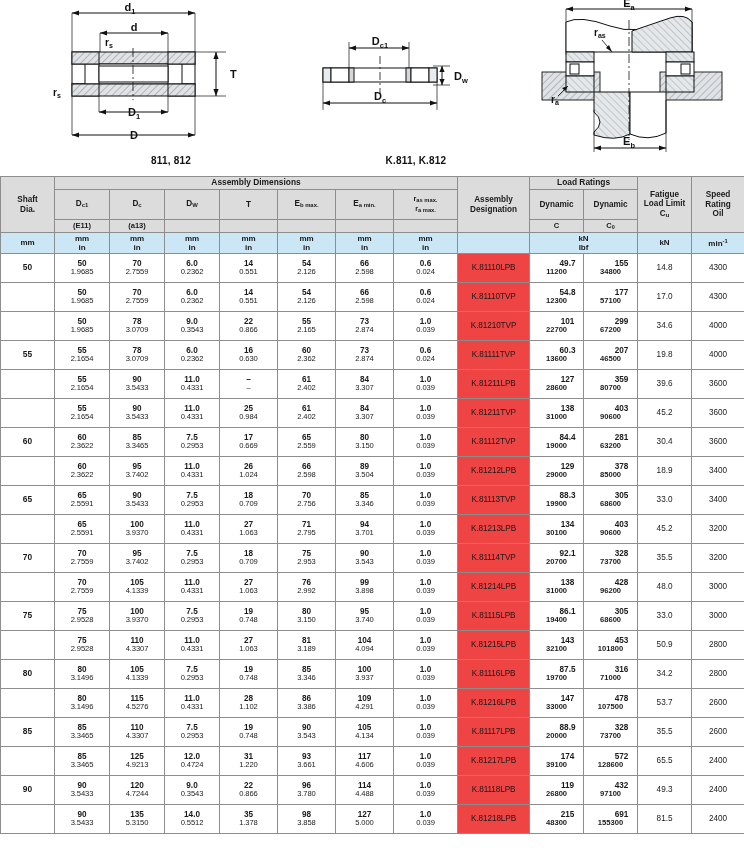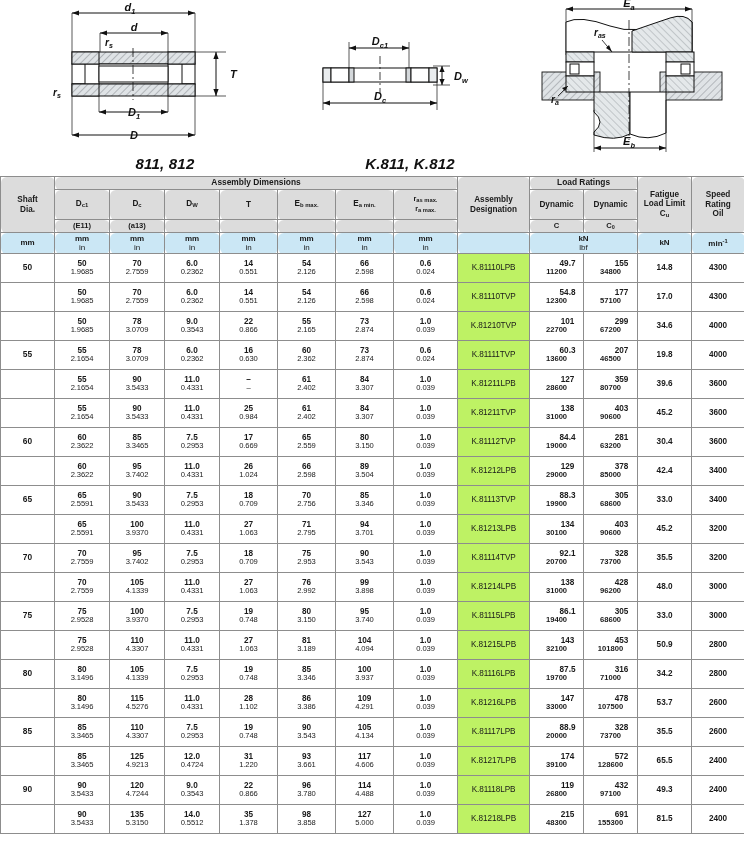--- a/index.html
+++ b/index.html
@@ -8,25 +8,25 @@
     width: 744px; height: 853px;
     background: #ffffff;
     font-family: "Liberation Sans", sans-serif;
     color: #1a1a1a;
     overflow: hidden;
   }
   #page { position: relative; width: 744px; height: 853px; }
 
   
   #diagrams { position: relative; width: 744px; height: 175px; }
-  .fig { position: absolute; top: 0; height: 191px; font-style: italic; }
+  .fig { position: absolute; top: 0; height: 191px; }
   .fig svg { display: block; }
   .fig-caption {
-    position: absolute; left: 4px; width: 100%;
-    text-align: center; font-size: 15px; font-weight: 700;
+    position: absolute; left: 10px; width: 100%;
+    text-align: center; font-size: 10px; font-weight: 700;
     letter-spacing: .2px; color: #111;
   }
   #fig1 { left: 30px;  width: 262px; }
   #fig2 { left: 292px; width: 228px; }
   #fig3 { left: 520px; width: 224px; }
 
   
   #tbl-wrap { position: absolute; top: 176px; left: 0; width: 744px; }
   table.spec {
     width: 744px; border-collapse: collapse;
@@ -34,46 +34,45 @@
     font-size: 8px;
   }
   table.spec th, table.spec td {
     border: 1px solid #8d8d8d;
     text-align: center; vertical-align: middle;
     padding: 0; line-height: 1.18;
   }
   thead th {
     background: #dcdcdc; font-weight: 700; color: #1a1a1a;
     font-size: 8.2px;
-    border-radius: 6px;
   }
   th.grouphdr { font-size: 8.4px; height: 13px; }
   th.colhdr   { height: 30px; }
   th.tolhdr   { height: 13px; font-size: 7.6px; font-weight: 700; }
   th.unit {
     background: #cbe7f5; height: 21px; font-weight: 700; font-size: 8px;
   }
-  th.unit .u2 { display:block; font-weight: 400; }
+  th.unit .u2 { display:block; font-weight: 700; }
   th.unit .u1 { display:block; }
 
   .sub { font-size: 0.72em; vertical-align: -0.22em; }
   .sup { font-size: 0.72em; vertical-align: 0.45em; }
   .smalllab { font-size: 7.2px; font-weight: 700; }
   .smalllab .sub { font-size: .8em; }
 
   tbody td { height: 29px; background: #fff; }
   td.shaft { font-weight: 700; font-size: 8.4px; }
   td.dual  { font-weight: 700; font-size: 8.2px; }
   td.dual .mm { display: block; font-weight: 700; }
   td.dual .in { display: block; font-weight: 400; font-size: 7.6px; letter-spacing: -0.1px; }
   td.desig {
-    background: #bef264; font-size: 8.2px; font-weight: 400;
+    background: #ef4444; font-size: 8.2px; font-weight: 400;
     letter-spacing: -0.1px;
   }
-  td.single { font-weight: 700; font-size: 8.2px; }
+  td.single { font-weight: 400; font-size: 8.2px; }
   td.ratings { font-weight: 700; font-size: 8.2px; }
   td.ratings .mm { display: block; margin-left: 22px; }
   td.ratings .in { display: block; font-weight: 700; font-size: 7.6px; }
   tbody tr.grpstart td { border-top: 1.6px solid #8d8d8d; }
   tbody tr:last-child td { border-bottom: 1.6px solid #8d8d8d; }
 </style>
 </head>
 <body>
 
 <div id="page">
@@ -661,21 +660,21 @@
             </td>
             <td class="desig">K.81212LPB</td>
             <td class="ratings">
         <span class="mm">129</span>
               <span class="in">29000</span>
             </td>
             <td class="ratings">
         <span class="mm">378</span>
               <span class="in">85000</span>
             </td>
-            <td class="single">42.4</td>
+            <td class="single">18.9</td>
             <td class="single">3400</td>
           </tr>
           <tr class="grpstart">
             <td class="shaft">65</td>
             <td class="dual">
        <span class="mm">65</span>
               <span class="in">2.5591</span>
             </td>
             <td class="dual">
        <span class="mm">90</span>

